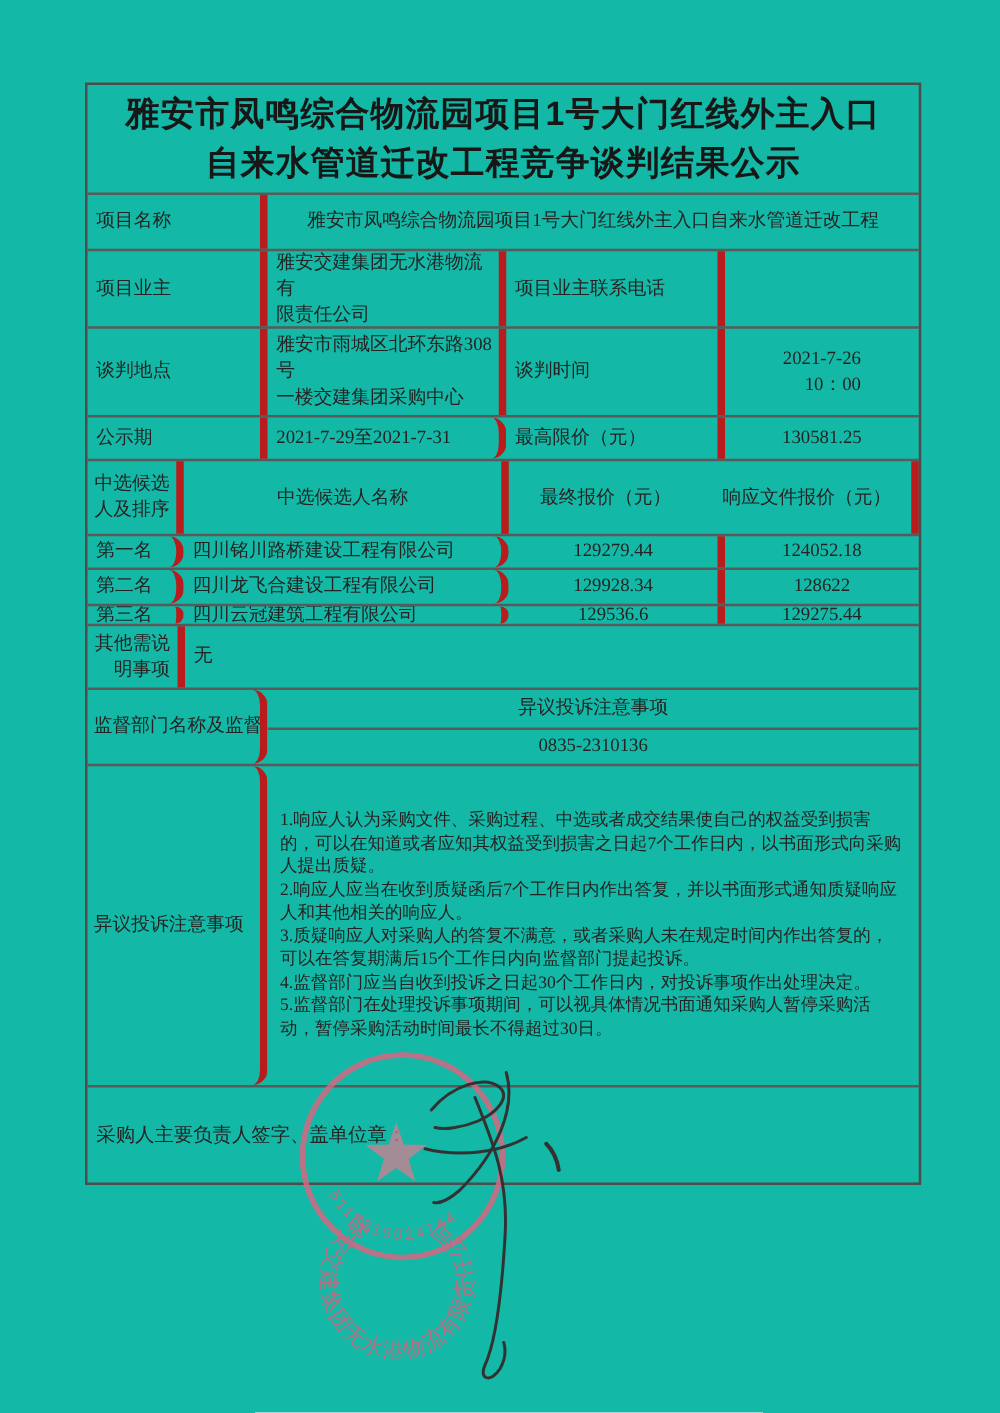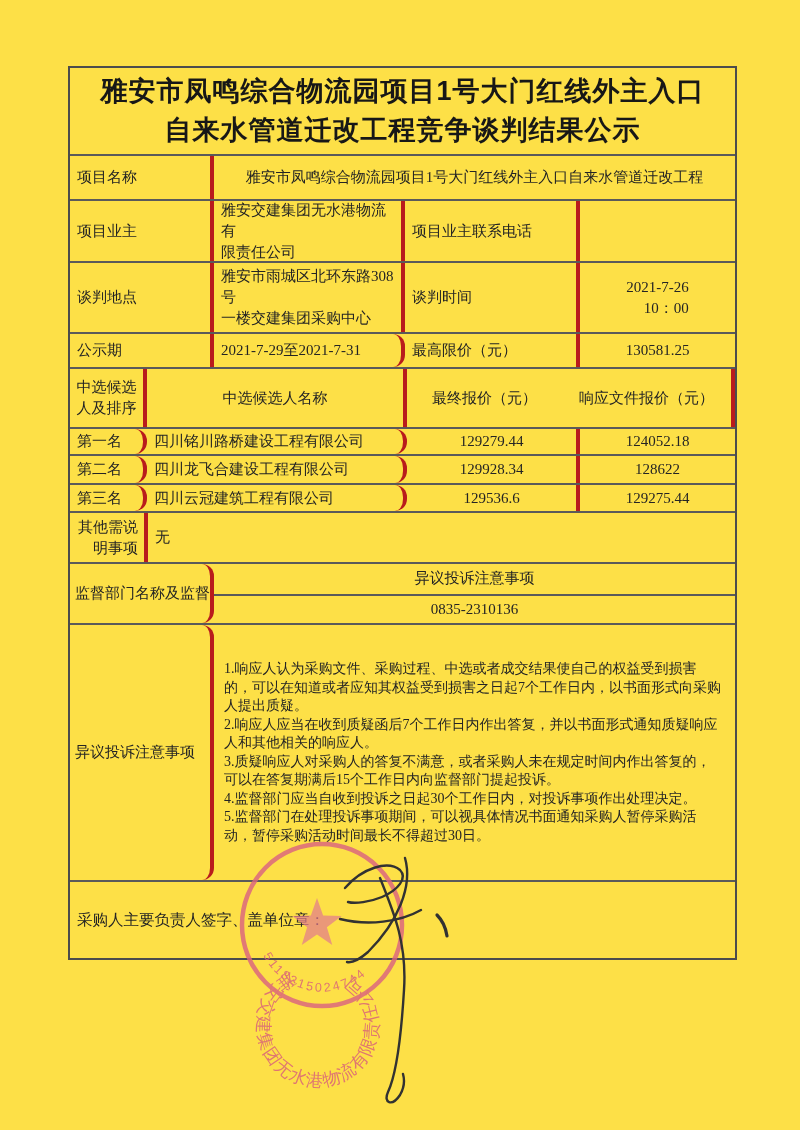--- a/index.html
+++ b/index.html
@@ -1,28 +1,28 @@
 <!DOCTYPE html>
 <html><head>
 <meta charset="utf-8">
 <style>
   * { box-sizing: border-box; margin: 0; padding: 0; }
   html,body { width:800px; height:1130px; background:#fbfbfa; }
   .page {
     position:relative; width:800px; height:1130px; overflow:hidden;
     font-family:"Liberation Serif","DejaVu Serif",serif; color:#242424;
-    background:#fde047;
+    background:#14b8a6;
   }
   .tbl {
     position:absolute; left:68px; top:66px; width:669px;
     border:2px solid #4c4c4c; background:transparent;
   }
   .r { display:flex; border-top:2px solid #5a5a5a; }
   .r.first { border-top:none; }
-  .c { border-right:4px solid #b91c1c; display:flex; align-items:center; overflow:hidden; }
+  .c { border-right:6px solid #b91c1c; display:flex; align-items:center; overflow:hidden; }
   .c.last { border-right:none; }
   .center { justify-content:center; text-align:right; }
   .pl { padding-left:7px; padding-right:4px; }
   .pre { white-space:pre-line; }
   .t15 { font-size:15px; line-height:21px; }
   .title-cell {
     width:100%; display:flex; align-items:center; justify-content:center;
     font-family:"Liberation Sans","DejaVu Sans",sans-serif;
     font-weight:bold; font-size:27px; line-height:39px; letter-spacing:1px;
     text-align:center; padding:0 28px; color:#171717;
@@ -89,21 +89,21 @@
       <div class="c last center t15" style="flex:1">124052.18</div>
     </div>
 
     <div class="r" style="height:29px">
       <div class="c pl t15 nowrap" style="width:77px">第二名</div>
       <div class="c pl t15 nowrap" style="width:260px">四川龙飞合建设工程有限公司</div>
       <div class="c center t15" style="width:173px">129928.34</div>
       <div class="c last center t15" style="flex:1">128622</div>
     </div>
 
-    <div class="r" style="height:28px">
+    <div class="r" style="height:16px">
       <div class="c pl t15 nowrap" style="width:77px">第三名</div>
       <div class="c pl t15 nowrap" style="width:260px">四川云冠建筑工程有限公司</div>
       <div class="c center t15" style="width:173px">129536.6</div>
       <div class="c last center t15" style="flex:1">129275.44</div>
     </div>
 
     <div class="r" style="height:51px">
       <div class="c center t15" style="width:78px; padding:0 6px">其他需说明事项</div>
       <div class="c last pl t15" style="flex:1">无</div>
     </div>

